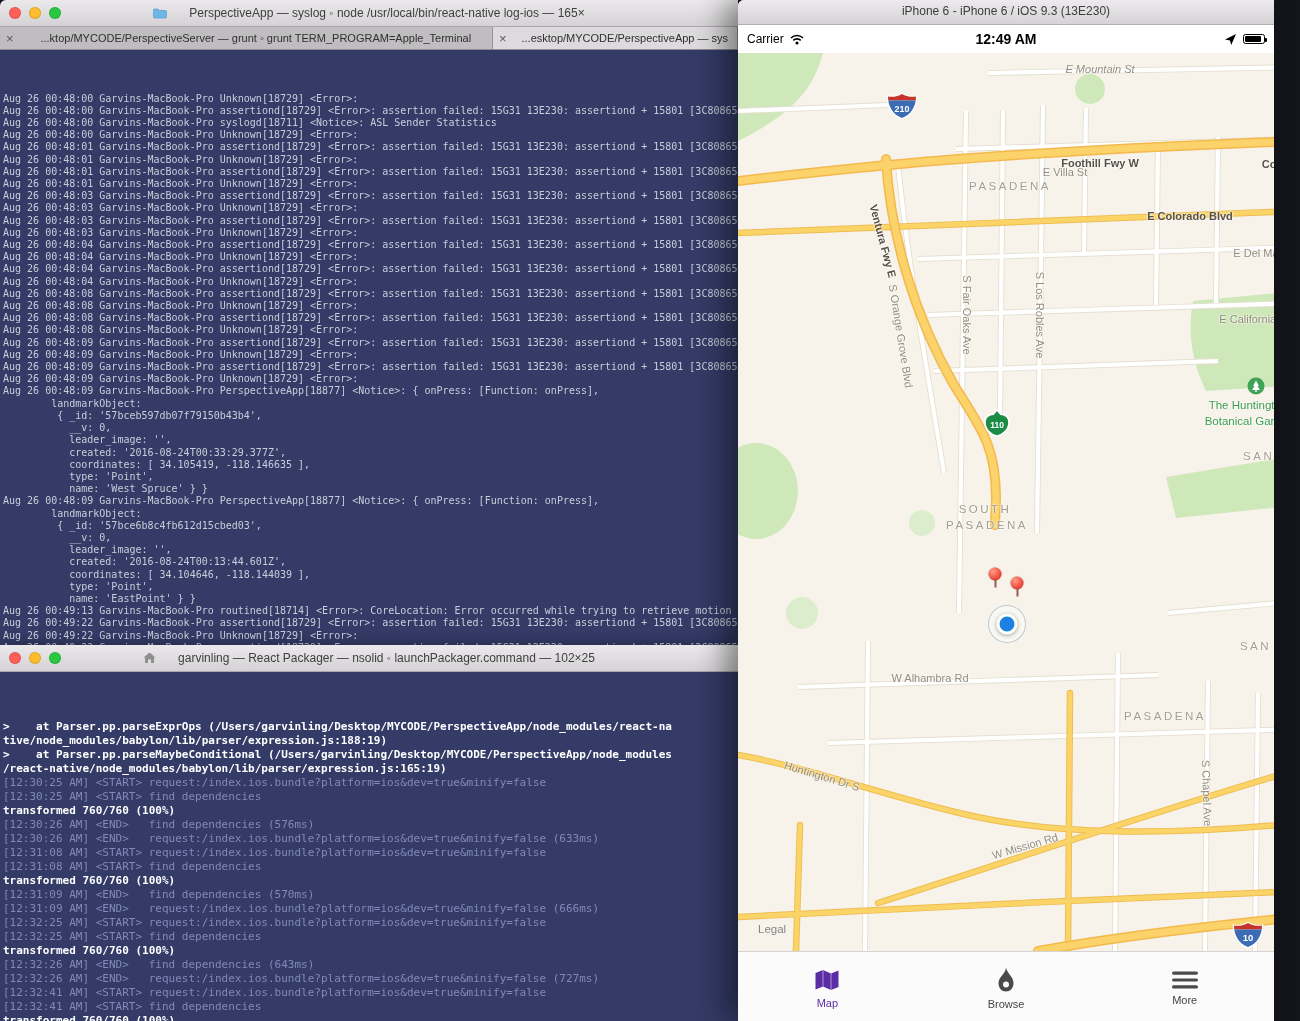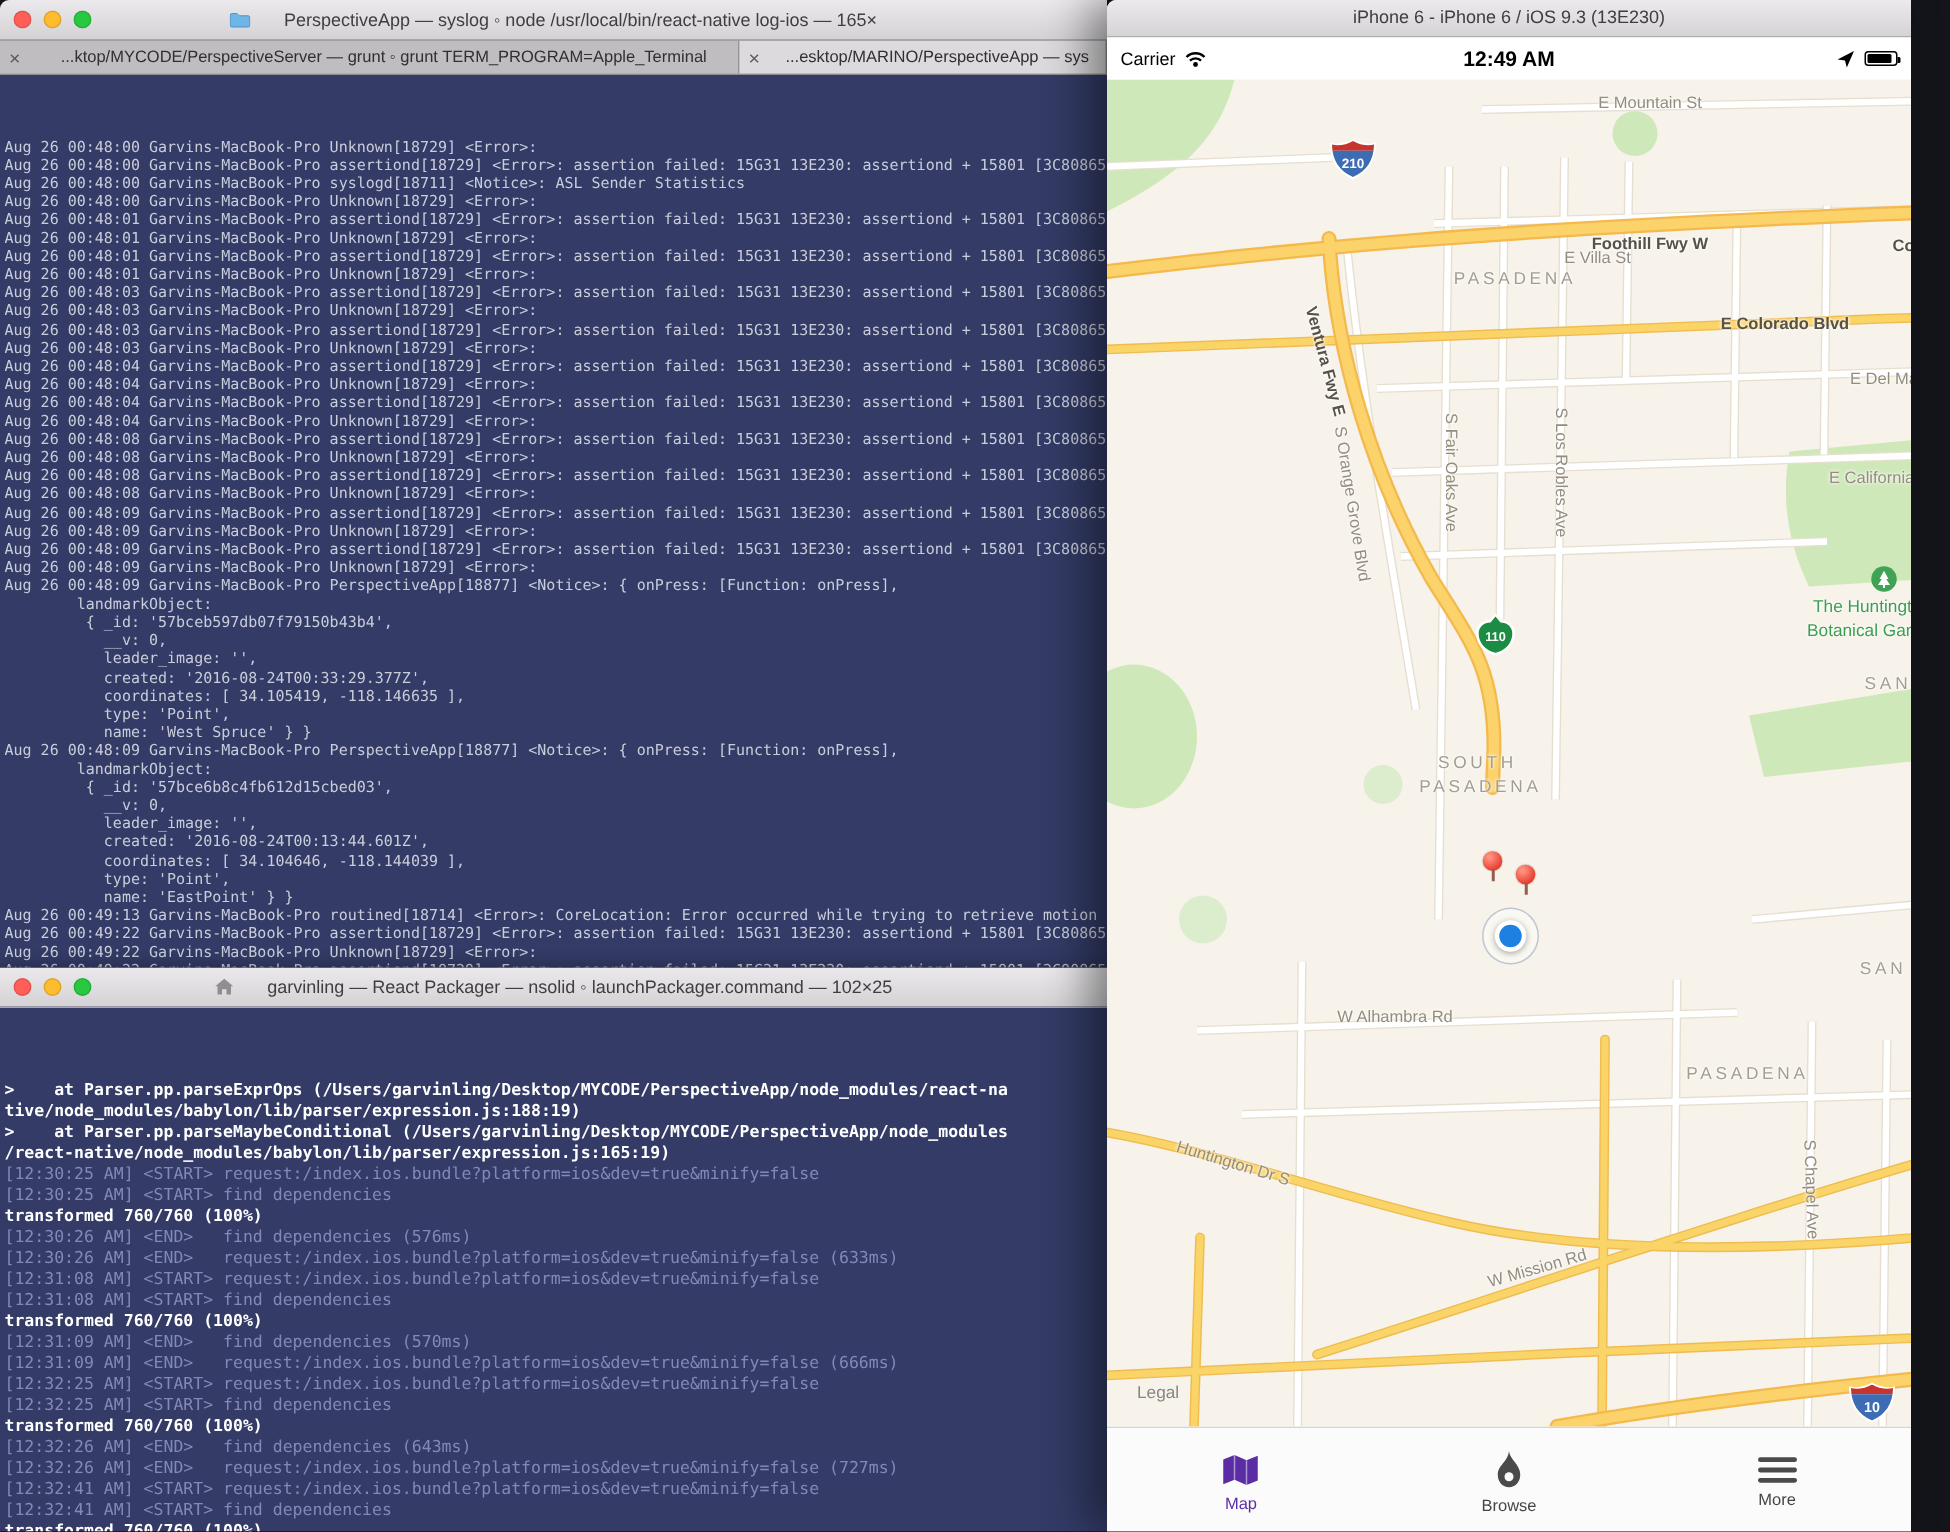--- a/index.html
+++ b/index.html
@@ -91,21 +91,21 @@
   </div>
   <div class="tabstrip">
 
       <div class="tab">
         <span class="tabclose">×</span>
         <span class="tablabel">...ktop/MYCODE/PerspectiveServer — grunt ◦ grunt TERM_PROGRAM=Apple_Terminal</span>
       </div>
 
       <div class="tab active">
         <span class="tabclose">×</span>
-        <span class="tablabel">...esktop/MARINO/PerspectiveApp — sys</span>
+        <span class="tablabel">...esktop/MYCODE/PerspectiveApp — sys</span>
       </div>
     </div>
   <div class="term-body">
     
   <div class="tline ln-normal">Aug 26 00:48:00 Garvins-MacBook-Pro Unknown[18729] &lt;Error&gt;:</div><div class="tline ln-normal">Aug 26 00:48:00 Garvins-MacBook-Pro assertiond[18729] &lt;Error&gt;: assertion failed: 15G31 13E230: assertiond + 15801 [3C80865</div><div class="tline ln-normal">Aug 26 00:48:00 Garvins-MacBook-Pro syslogd[18711] &lt;Notice&gt;: ASL Sender Statistics</div><div class="tline ln-normal">Aug 26 00:48:00 Garvins-MacBook-Pro Unknown[18729] &lt;Error&gt;:</div><div class="tline ln-normal">Aug 26 00:48:01 Garvins-MacBook-Pro assertiond[18729] &lt;Error&gt;: assertion failed: 15G31 13E230: assertiond + 15801 [3C80865</div><div class="tline ln-normal">Aug 26 00:48:01 Garvins-MacBook-Pro Unknown[18729] &lt;Error&gt;:</div><div class="tline ln-normal">Aug 26 00:48:01 Garvins-MacBook-Pro assertiond[18729] &lt;Error&gt;: assertion failed: 15G31 13E230: assertiond + 15801 [3C80865</div><div class="tline ln-normal">Aug 26 00:48:01 Garvins-MacBook-Pro Unknown[18729] &lt;Error&gt;:</div><div class="tline ln-normal">Aug 26 00:48:03 Garvins-MacBook-Pro assertiond[18729] &lt;Error&gt;: assertion failed: 15G31 13E230: assertiond + 15801 [3C80865</div><div class="tline ln-normal">Aug 26 00:48:03 Garvins-MacBook-Pro Unknown[18729] &lt;Error&gt;:</div><div class="tline ln-normal">Aug 26 00:48:03 Garvins-MacBook-Pro assertiond[18729] &lt;Error&gt;: assertion failed: 15G31 13E230: assertiond + 15801 [3C80865</div><div class="tline ln-normal">Aug 26 00:48:03 Garvins-MacBook-Pro Unknown[18729] &lt;Error&gt;:</div><div class="tline ln-normal">Aug 26 00:48:04 Garvins-MacBook-Pro assertiond[18729] &lt;Error&gt;: assertion failed: 15G31 13E230: assertiond + 15801 [3C80865</div><div class="tline ln-normal">Aug 26 00:48:04 Garvins-MacBook-Pro Unknown[18729] &lt;Error&gt;:</div><div class="tline ln-normal">Aug 26 00:48:04 Garvins-MacBook-Pro assertiond[18729] &lt;Error&gt;: assertion failed: 15G31 13E230: assertiond + 15801 [3C80865</div><div class="tline ln-normal">Aug 26 00:48:04 Garvins-MacBook-Pro Unknown[18729] &lt;Error&gt;:</div><div class="tline ln-normal">Aug 26 00:48:08 Garvins-MacBook-Pro assertiond[18729] &lt;Error&gt;: assertion failed: 15G31 13E230: assertiond + 15801 [3C80865</div><div class="tline ln-normal">Aug 26 00:48:08 Garvins-MacBook-Pro Unknown[18729] &lt;Error&gt;:</div><div class="tline ln-normal">Aug 26 00:48:08 Garvins-MacBook-Pro assertiond[18729] &lt;Error&gt;: assertion failed: 15G31 13E230: assertiond + 15801 [3C80865</div><div class="tline ln-normal">Aug 26 00:48:08 Garvins-MacBook-Pro Unknown[18729] &lt;Error&gt;:</div><div class="tline ln-normal">Aug 26 00:48:09 Garvins-MacBook-Pro assertiond[18729] &lt;Error&gt;: assertion failed: 15G31 13E230: assertiond + 15801 [3C80865</div><div class="tline ln-normal">Aug 26 00:48:09 Garvins-MacBook-Pro Unknown[18729] &lt;Error&gt;:</div><div class="tline ln-normal">Aug 26 00:48:09 Garvins-MacBook-Pro assertiond[18729] &lt;Error&gt;: assertion failed: 15G31 13E230: assertiond + 15801 [3C80865</div><div class="tline ln-normal">Aug 26 00:48:09 Garvins-MacBook-Pro Unknown[18729] &lt;Error&gt;:</div><div class="tline ln-normal">Aug 26 00:48:09 Garvins-MacBook-Pro PerspectiveApp[18877] &lt;Notice&gt;: { onPress: [Function: onPress],</div><div class="tline ln-normal">        landmarkObject:</div><div class="tline ln-normal">         { _id: '57bceb597db07f79150b43b4',</div><div class="tline ln-normal">           __v: 0,</div><div class="tline ln-normal">           leader_image: '',</div><div class="tline ln-normal">           created: '2016-08-24T00:33:29.377Z',</div><div class="tline ln-normal">           coordinates: [ 34.105419, -118.146635 ],</div><div class="tline ln-normal">           type: 'Point',</div><div class="tline ln-normal">           name: 'West Spruce' } }</div><div class="tline ln-normal">Aug 26 00:48:09 Garvins-MacBook-Pro PerspectiveApp[18877] &lt;Notice&gt;: { onPress: [Function: onPress],</div><div class="tline ln-normal">        landmarkObject:</div><div class="tline ln-normal">         { _id: '57bce6b8c4fb612d15cbed03',</div><div class="tline ln-normal">           __v: 0,</div><div class="tline ln-normal">           leader_image: '',</div><div class="tline ln-normal">           created: '2016-08-24T00:13:44.601Z',</div><div class="tline ln-normal">           coordinates: [ 34.104646, -118.144039 ],</div><div class="tline ln-normal">           type: 'Point',</div><div class="tline ln-normal">           name: 'EastPoint' } }</div><div class="tline ln-normal">Aug 26 00:49:13 Garvins-MacBook-Pro routined[18714] &lt;Error&gt;: CoreLocation: Error occurred while trying to retrieve motion</div><div class="tline ln-normal">Aug 26 00:49:22 Garvins-MacBook-Pro assertiond[18729] &lt;Error&gt;: assertion failed: 15G31 13E230: assertiond + 15801 [3C80865</div><div class="tline ln-normal">Aug 26 00:49:22 Garvins-MacBook-Pro Unknown[18729] &lt;Error&gt;:</div><div class="tline ln-normal">Aug 26 00:49:22 Garvins-MacBook-Pro assertiond[18729] &lt;Error&gt;: assertion failed: 15G31 13E230: assertiond + 15801 [3C80865</div></div>
 </div>
 
 <div class="window term-bottom">
   <div class="titlebar">
     <span class="traffic">
@@ -231,21 +231,21 @@
       </g>
       <g stroke="#fcd36a" stroke-width="7" fill="none" stroke-linecap="round">
         <path d="M0,128 C120,114 240,100 562,88"></path>
         <path d="M148,106 C152,180 176,262 216,332 C242,374 258,392 258,445 L257,472"></path>
         <path d="M300,898 C390,882 480,872 562,864"></path>
       </g>
     </svg>
 
     <div>
 
-    <div class="map-label lbl-street" style="left: 362px; top: 16px; position: absolute; transform: translate(-50%, -50%) rotate(0deg);">E Mountain St</div>
+    <div class="map-label lbl-street" style="left: 362px; top: 16px; position: absolute; transform: translate(-50%, -50%) rotate(0deg); font-style: italic;">E Mountain St</div>
         <div class="map-label lbl-street" style="left: 327px; top: 92px; position: absolute; transform: translate(-50%, -50%) rotate(0deg); margin-top: 27px;">E Villa St</div>
         <div class="map-label lbl-road" style="left: 362px; top: 110px; position: absolute; transform: translate(-50%, -50%) rotate(0deg);">Foothill Fwy W</div>
         <div class="map-label lbl-road" style="left: 550px; top: 111px; position: absolute; transform: translate(-50%, -50%) rotate(0deg);">Corson St</div>
         <div class="map-label lbl-city" style="left: 272px; top: 133px; position: absolute; transform: translate(-50%, -50%) rotate(0deg);">PASADENA</div>
         <div class="map-label lbl-road" style="left: 452px; top: 163px; position: absolute; transform: translate(-50%, -50%) rotate(0deg);">E Colorado Blvd</div>
         <div class="map-label lbl-street" style="left: 532px; top: 200px; position: absolute; transform: translate(-50%, -50%) rotate(0deg);">E Del Mar Blvd</div>
         <div class="map-label lbl-road" style="left: 145px; top: 188px; position: absolute; transform: translate(-50%, -50%) rotate(75deg);">Ventura Fwy E</div>
         <div class="map-label lbl-street" style="left: 522px; top: 266px; position: absolute; transform: translate(-50%, -50%) rotate(0deg);">E California Blvd</div>
         <div class="map-label lbl-street" style="left: 163px; top: 283px; position: absolute; transform: translate(-50%, -50%) rotate(81deg);">S Orange Grove Blvd</div>
         <div class="map-label lbl-street" style="left: 229px; top: 262px; position: absolute; transform: translate(-50%, -50%) rotate(90deg);">S Fair Oaks Ave</div>

